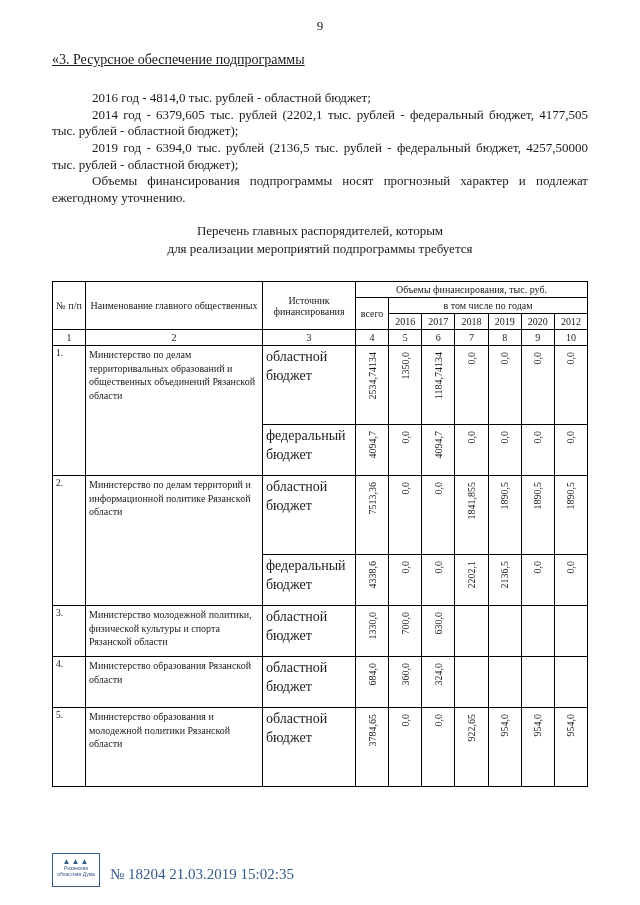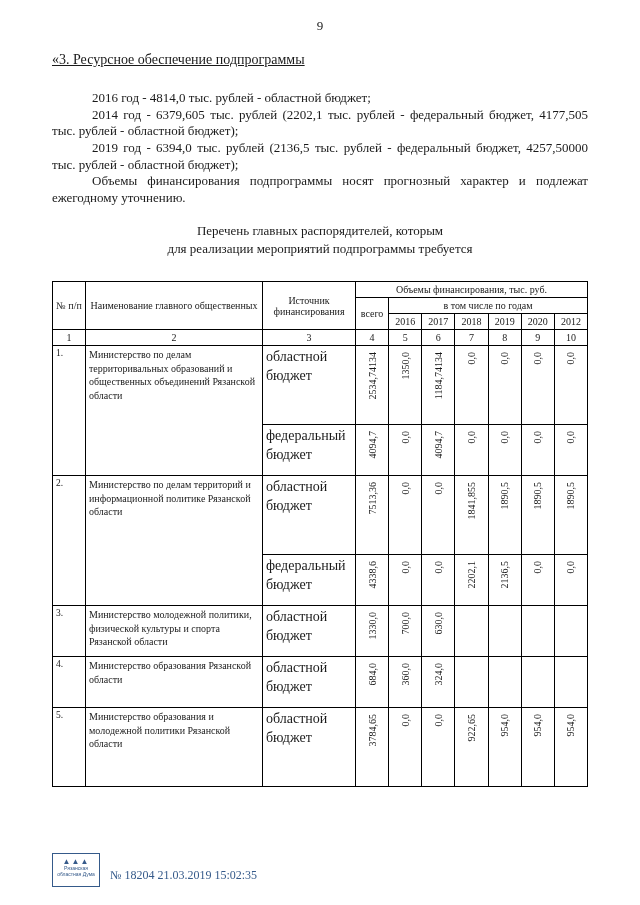--- a/index.html
+++ b/index.html
@@ -108,21 +108,21 @@
     box-sizing: border-box;
     overflow: hidden;
     font-family: "Liberation Sans", sans-serif;
   }
   .stamp .crest {
     font-size: 8px;
     letter-spacing: 1px;
   }
   .footer-text {
     color: #355a8a;
-    font-size: 12px;
+    font-size: 15px;
     font-family: "Liberation Serif", serif;
     padding-bottom: 4px;
   }
   .hdr-sub { font-size: 9.5px; }
 </style>
 </head>
 <body>
 
 <div class="page">
 

